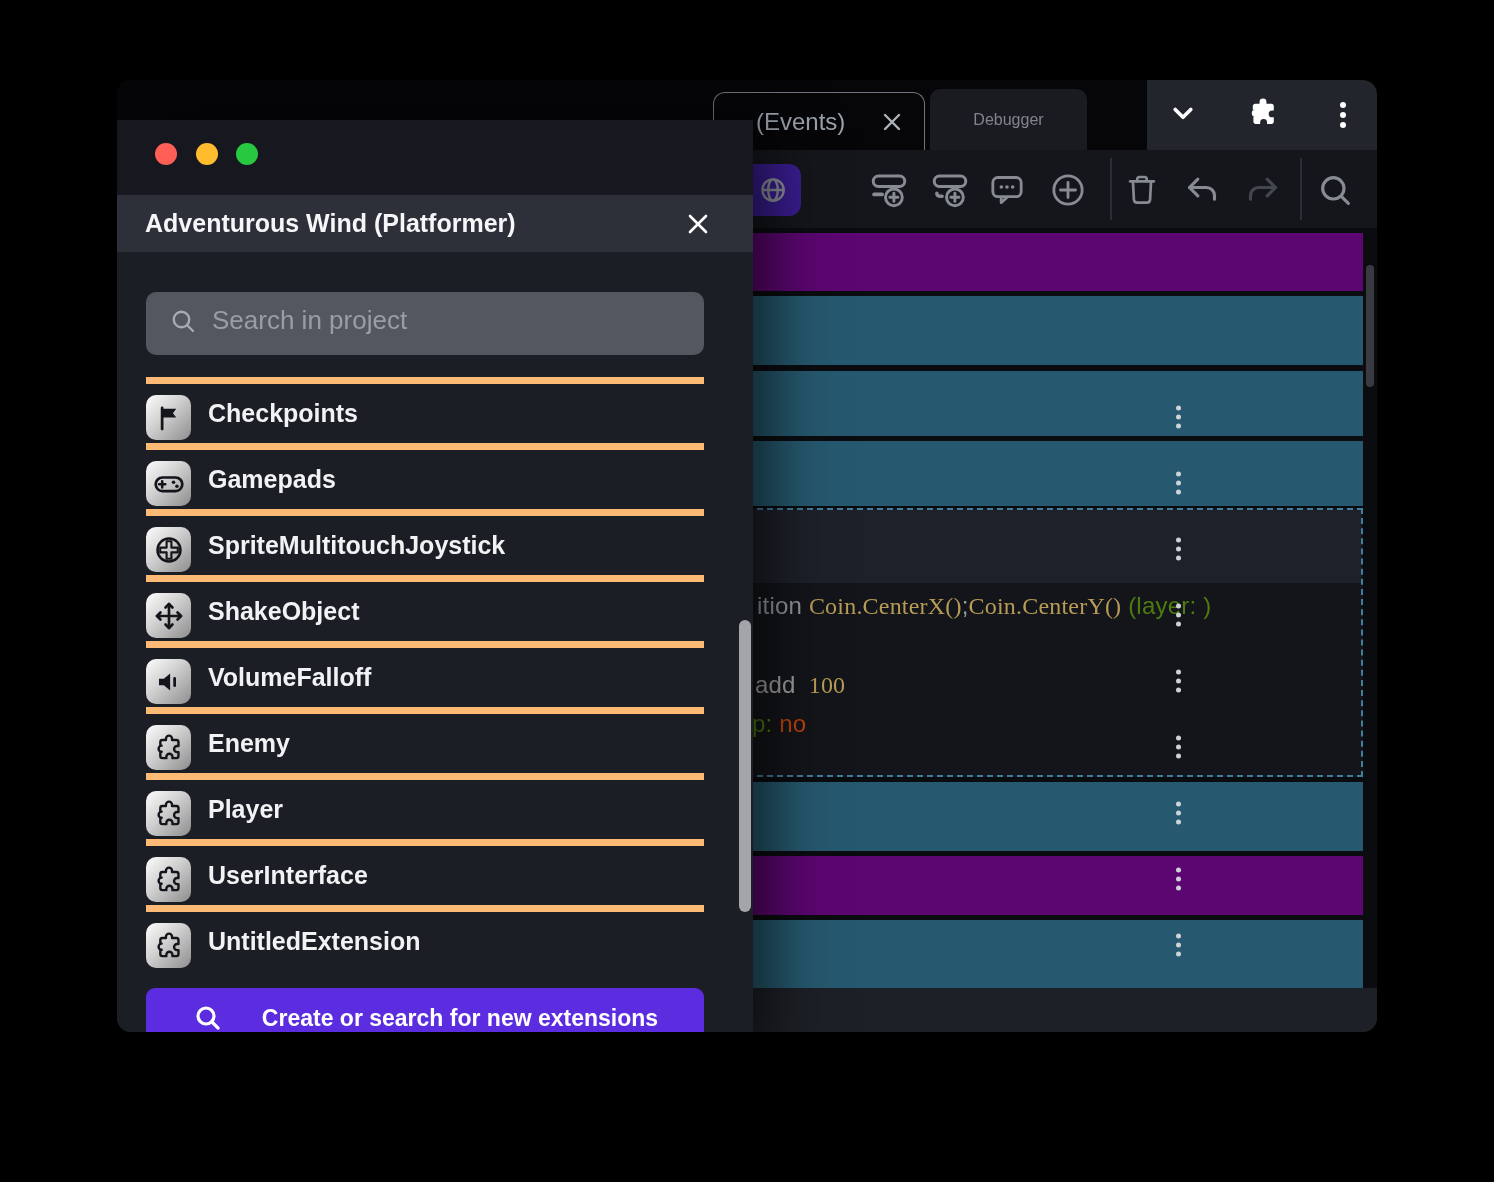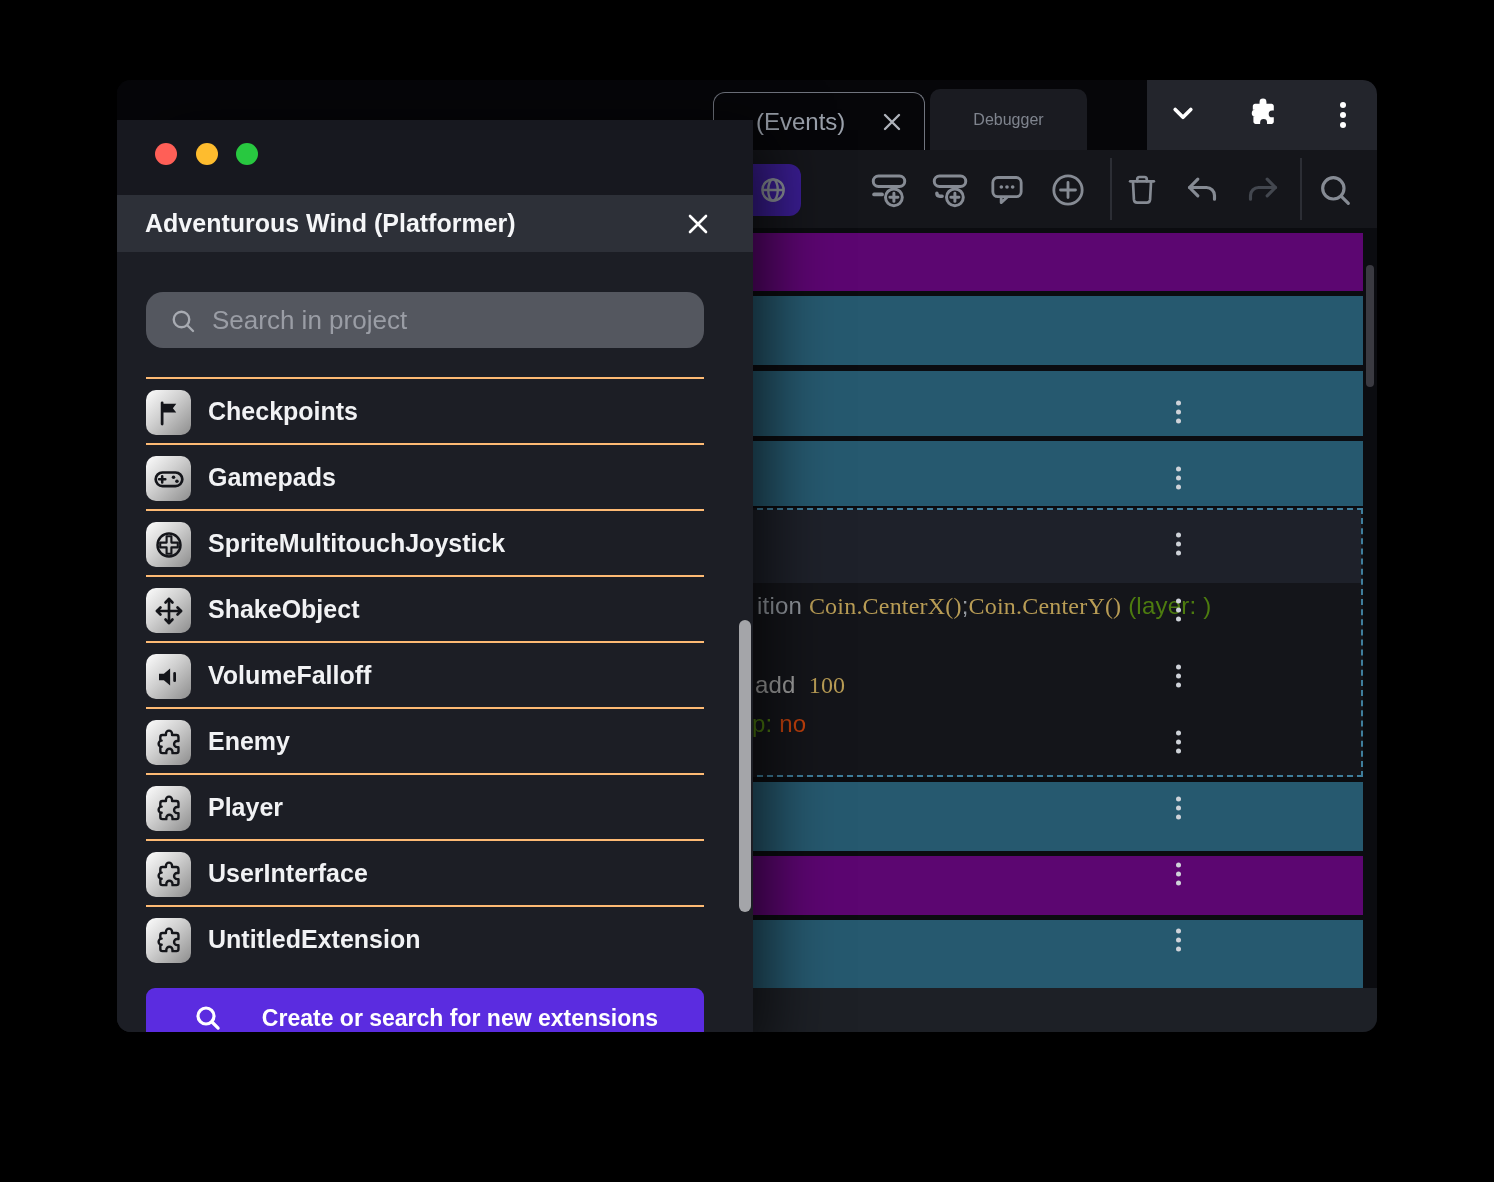--- a/index.html
+++ b/index.html
@@ -53,30 +53,30 @@
   .titlebar { position:absolute; left:0; top:0; right:0; height:75px; background:#17181f; }
   .tl { position:absolute; top:23px; width:22px; height:22px; border-radius:50%; }
   .tl.red { left:38px; background:#ff5f57; }
   .tl.yellow { left:79px; background:#febc2e; }
   .tl.green { left:119px; background:#28c840; }
   .dheader { position:absolute; left:0; top:75px; right:0; height:57px; background:#2d3038;
              display:flex; align-items:center; }
   .dtitle { position:absolute; left:28px; color:#f5f6f8; font-size:25px; font-weight:700; }
   .dclose { position:absolute; left:566px; top:14px; width:30px; height:30px; cursor:pointer; }
 
-  .searchbox { position:absolute; left:29px; top:172px; width:558px; height:56px;
-               background:#54575f; border-radius:17px; }
+  .searchbox { position:absolute; left:29px; top:172px; width:558px; height:63px;
+               background:#54575f; border-radius:10px; }
   .searchbox svg { position:absolute; left:22px; top:14px; }
   .searchbox input { position:absolute; left:66px; top:0; width:470px; height:56px;
                      background:transparent; border:none; outline:none;
                      font-size:26px; color:#e8e9ec; font-family:"Liberation Sans", sans-serif; }
   .searchbox input::placeholder { color:#9a9da5; opacity:1; }
 
   .xlist { position:absolute; left:29px; top:257px; width:558px; }
-  .xrow { position:relative; height:66px; border-top:2px solid #fdba74;
+  .xrow { position:relative; height:66px; border-top:7px solid #fdba74;
           display:flex; align-items:center; }
   .tile { position:absolute; left:0; top:11px; width:45px; height:45px; border-radius:10px;
           background:linear-gradient(135deg,#fdfdfd 0%,#cfcfcf 45%,#8d8d8d 100%);
           display:flex; align-items:center; justify-content:center; }
   .xlabel { position:absolute; left:62px; color:#f1f2f4; font-size:25px; font-weight:600; }
   .kebab { position:absolute; left:524px; top:50%; width:5px; height:5px; border-radius:50%;
            background:#cfd3d9; transform:translateY(-50%);
            box-shadow:0 -9px 0 #cfd3d9, 0 9px 0 #cfd3d9; }
   .kebab-hit { position:absolute; left:506px; top:12px; width:40px; height:42px; }
   .kebab-w { position:absolute; left:50%; top:50%; width:6px; height:6px; border-radius:50%;

